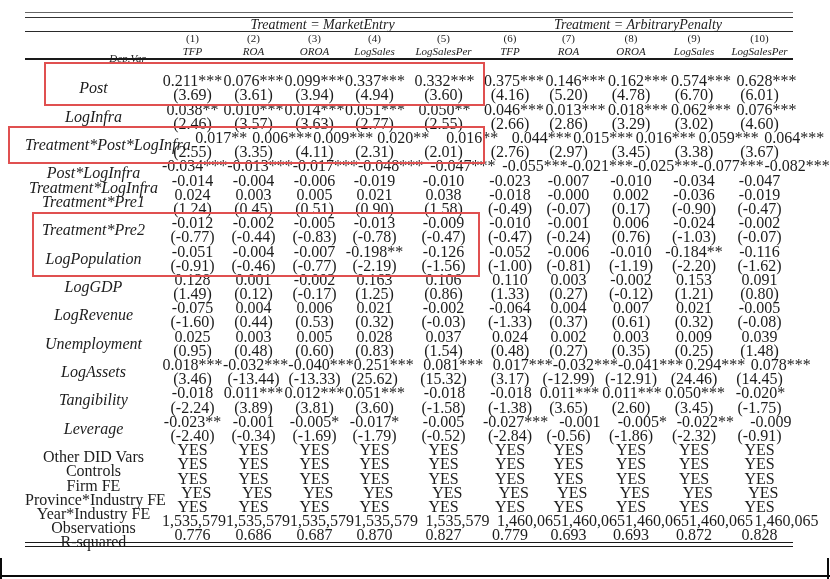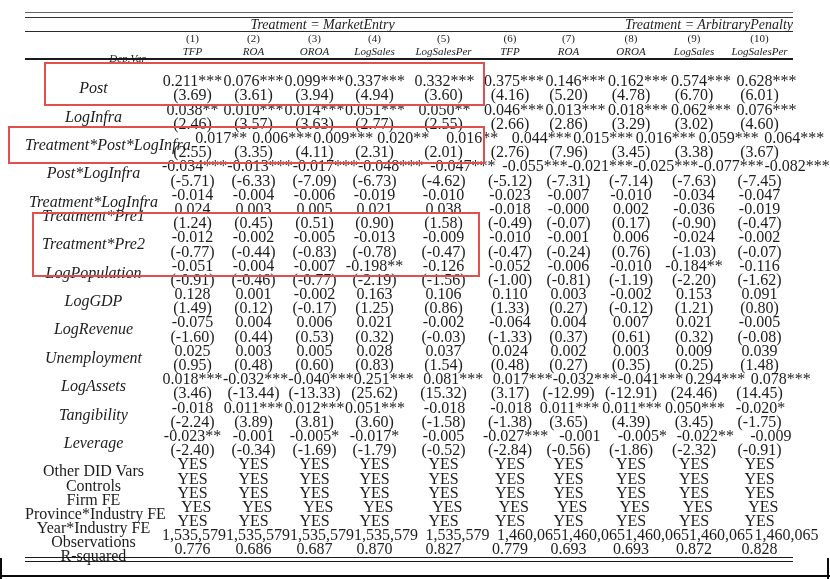--- a/index.html
+++ b/index.html
@@ -18,21 +18,21 @@
   .hrow{height:13px;font-size:11px;}
   .brow{height:14.2px;font-size:16px;}
   .spacer{height:14.2px;}
   .cell{box-sizing:border-box;text-align:center;white-space:nowrap;overflow:visible;line-height:1;}
   .it{font-style:italic;}
   .lab{flex:0 0 137px;margin-top:14px;}
   .c1{flex:0 0 61px;}.c2{flex:0 0 61px;}.c3{flex:0 0 61px;}.c4{flex:0 0 59px;}
   .c5{flex:0 0 79px;}.c6{flex:0 0 54px;}.c7{flex:0 0 63px;}.c8{flex:0 0 62px;}
   .c9{flex:0 0 64px;}.c10{flex:0 0 67px;}
   .g1{flex:0 0 321px;}
-  .g2{flex:0 0 310px;text-align:right;}
+  .g2{flex:0 0 310px;}
   .depvar{padding-left:68px;}
   .hl{position:absolute;border:2px solid #e05050;background:transparent;pointer-events:none;}
   .hl1{left:44px;top:62px;width:437px;height:40px;}
   .hl2{left:8px;top:126px;width:473px;height:34px;}
   .hl3{left:32px;top:212px;width:444px;height:61px;}
   .frame-bottom{position:absolute;left:0;top:575px;width:830px;height:2px;background:#0a0a0a;}
   .frame-left{position:absolute;left:0;top:558px;width:2px;height:21px;background:#0a0a0a;}
   .frame-right{position:absolute;left:827px;top:558px;width:2px;height:21px;background:#0a0a0a;}
 </style>
 </head>
@@ -142,52 +142,39 @@
           <div class="cell c10">0.064***</div>
         </div>
         <div class="row brow">
           <div class="cell lab"></div>
           <div class="cell c1">(2.55)</div>
           <div class="cell c2">(3.35)</div>
           <div class="cell c3">(4.11)</div>
           <div class="cell c4">(2.31)</div>
           <div class="cell c5">(2.01)</div>
           <div class="cell c6">(2.76)</div>
-          <div class="cell c7">(7.96)</div>
+          <div class="cell c7">(2.97)</div>
           <div class="cell c8">(3.45)</div>
           <div class="cell c9">(3.38)</div>
           <div class="cell c10">(3.67)</div>
         </div>
         <div class="row brow">
           <div class="cell lab it">Post*LogInfra</div>
           <div class="cell c1">-0.034***</div>
           <div class="cell c2">-0.013***</div>
           <div class="cell c3">-0.017***</div>
           <div class="cell c4">-0.048***</div>
           <div class="cell c5">-0.047***</div>
           <div class="cell c6">-0.055***</div>
           <div class="cell c7">-0.021***</div>
           <div class="cell c8">-0.025***</div>
           <div class="cell c9">-0.077***</div>
           <div class="cell c10">-0.082***</div>
         </div>
         <div class="row brow">
-          <div class="cell lab"></div>
-          <div class="cell c1">(-5.71)</div>
-          <div class="cell c2">(-6.33)</div>
-          <div class="cell c3">(-7.09)</div>
-          <div class="cell c4">(-6.73)</div>
-          <div class="cell c5">(-4.62)</div>
-          <div class="cell c6">(-5.12)</div>
-          <div class="cell c7">(-7.31)</div>
-          <div class="cell c8">(-7.14)</div>
-          <div class="cell c9">(-7.63)</div>
-          <div class="cell c10">(-7.45)</div>
-        </div>
-        <div class="row brow">
           <div class="cell lab it">Treatment*LogInfra</div>
           <div class="cell c1">-0.014</div>
           <div class="cell c2">-0.004</div>
           <div class="cell c3">-0.006</div>
           <div class="cell c4">-0.019</div>
           <div class="cell c5">-0.010</div>
           <div class="cell c6">-0.023</div>
           <div class="cell c7">-0.007</div>
           <div class="cell c8">-0.010</div>
           <div class="cell c9">-0.034</div>
@@ -390,21 +377,21 @@
         </div>
         <div class="row brow">
           <div class="cell lab"></div>
           <div class="cell c1">(-2.24)</div>
           <div class="cell c2">(3.89)</div>
           <div class="cell c3">(3.81)</div>
           <div class="cell c4">(3.60)</div>
           <div class="cell c5">(-1.58)</div>
           <div class="cell c6">(-1.38)</div>
           <div class="cell c7">(3.65)</div>
-          <div class="cell c8">(4.39)</div>
+          <div class="cell c8">(2.60)</div>
           <div class="cell c9">(3.45)</div>
           <div class="cell c10">(-1.75)</div>
         </div>
         <div class="row brow">
           <div class="cell lab it">Leverage</div>
           <div class="cell c1">-0.023**</div>
           <div class="cell c2">-0.001</div>
           <div class="cell c3">-0.005*</div>
           <div class="cell c4">-0.017*</div>
           <div class="cell c5">-0.005</div>

